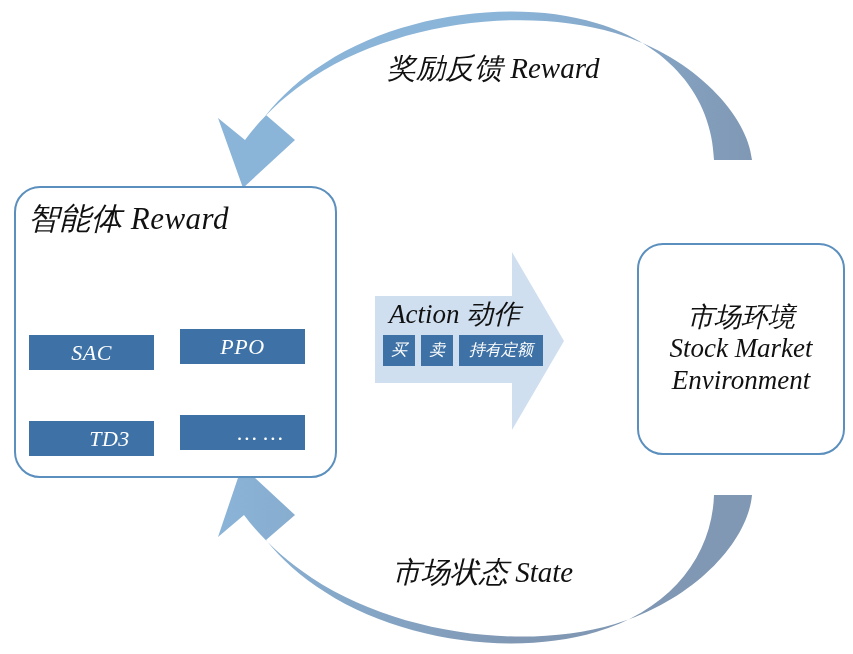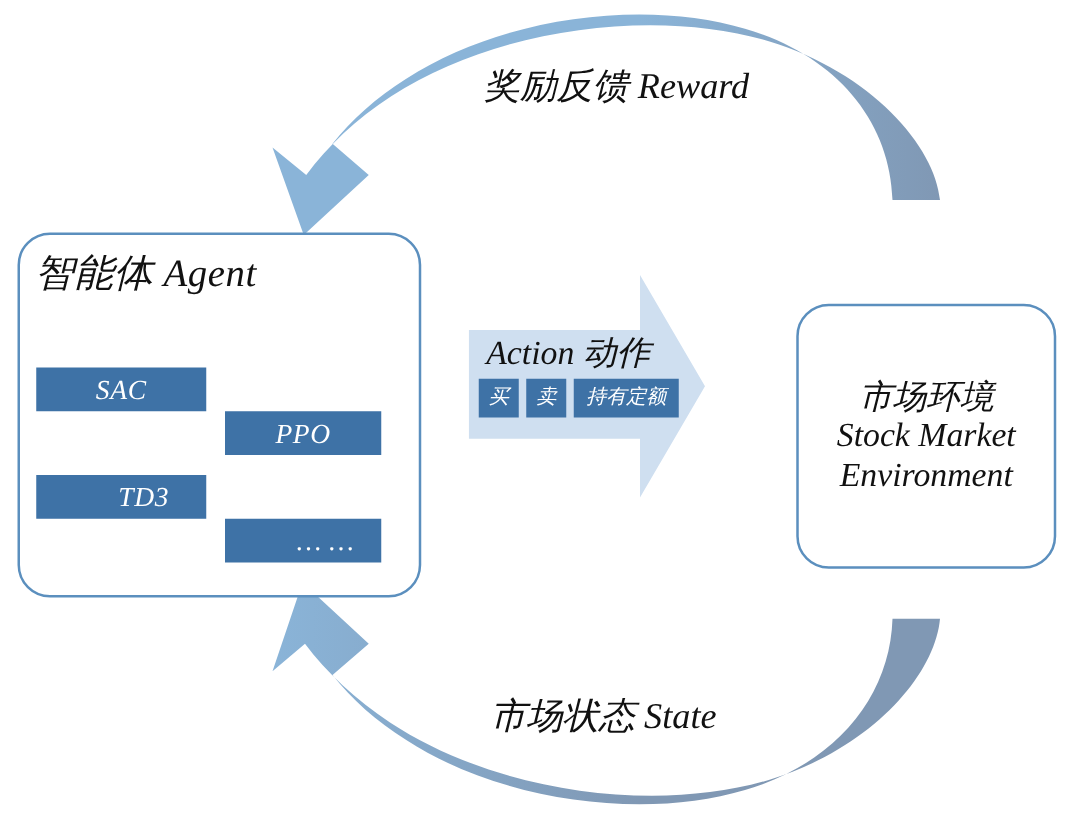--- a/index.html
+++ b/index.html
@@ -67,41 +67,41 @@
     box-sizing: border-box;
     background: #3e72a6;
     color: #ffffff;
     font-size: 22px;
     display: flex;
     align-items: center;
     justify-content: center;
     letter-spacing: 0.5px;
     line-height: 1;
   }
-  .chip-c0 { left: 29px; width: 136px; }
+  .chip-c0 { left: 29px; width: 125px; margin-top: 41px; }
   .chip-c1 { left: 180px; width: 125px; margin-top: 35px; }
   .chip-r0 { top: 294px; height: 35px; }
   .chip-r1 { top: 380px; height: 35px; padding-left: 36px; }
 
   .env-text {
     text-align: center;
     font-size: 27px;
     line-height: 1.17;
     color: #111111;
     padding: 0 6px;
   }
   .env-text .cn { display: block; }
   .env-text .en1 { display: block; }
   .env-text .en2 { display: block; }
 
   
   #action-arrow {
     position: absolute;
     left: 375px;
-    top: 218px;
+    top: 250px;
     width: 190px;
     height: 182px;
   }
   #action-arrow .arrow-shape {
     position: absolute;
     left: 0;
     top: 0;
     width: 190px;
     height: 182px;
   }
@@ -196,21 +196,21 @@
              C 668,611 712,558 714,495
              Z"></path>
   </svg>
 
   <div class="cycle-label" id="reward-label">奖励反馈 Reward</div>
 
   <div class="cycle-label" id="state-label">市场状态 State</div>
 
   <div class="round-box" id="agent-box"></div>
 
-  <div class="agent-title">智能体 Agent</div>
+  <div class="agent-title">智能体 Reward</div>
 
   <div class="algo-chip chip-c0 chip-r0">SAC</div>
 
   <div class="algo-chip chip-c1 chip-r0">PPO</div>
 
   <div class="algo-chip chip-c0 chip-r1">TD3</div>
 
   <div class="algo-chip chip-c1 chip-r1">… …</div>
 
   <div id="action-arrow">

